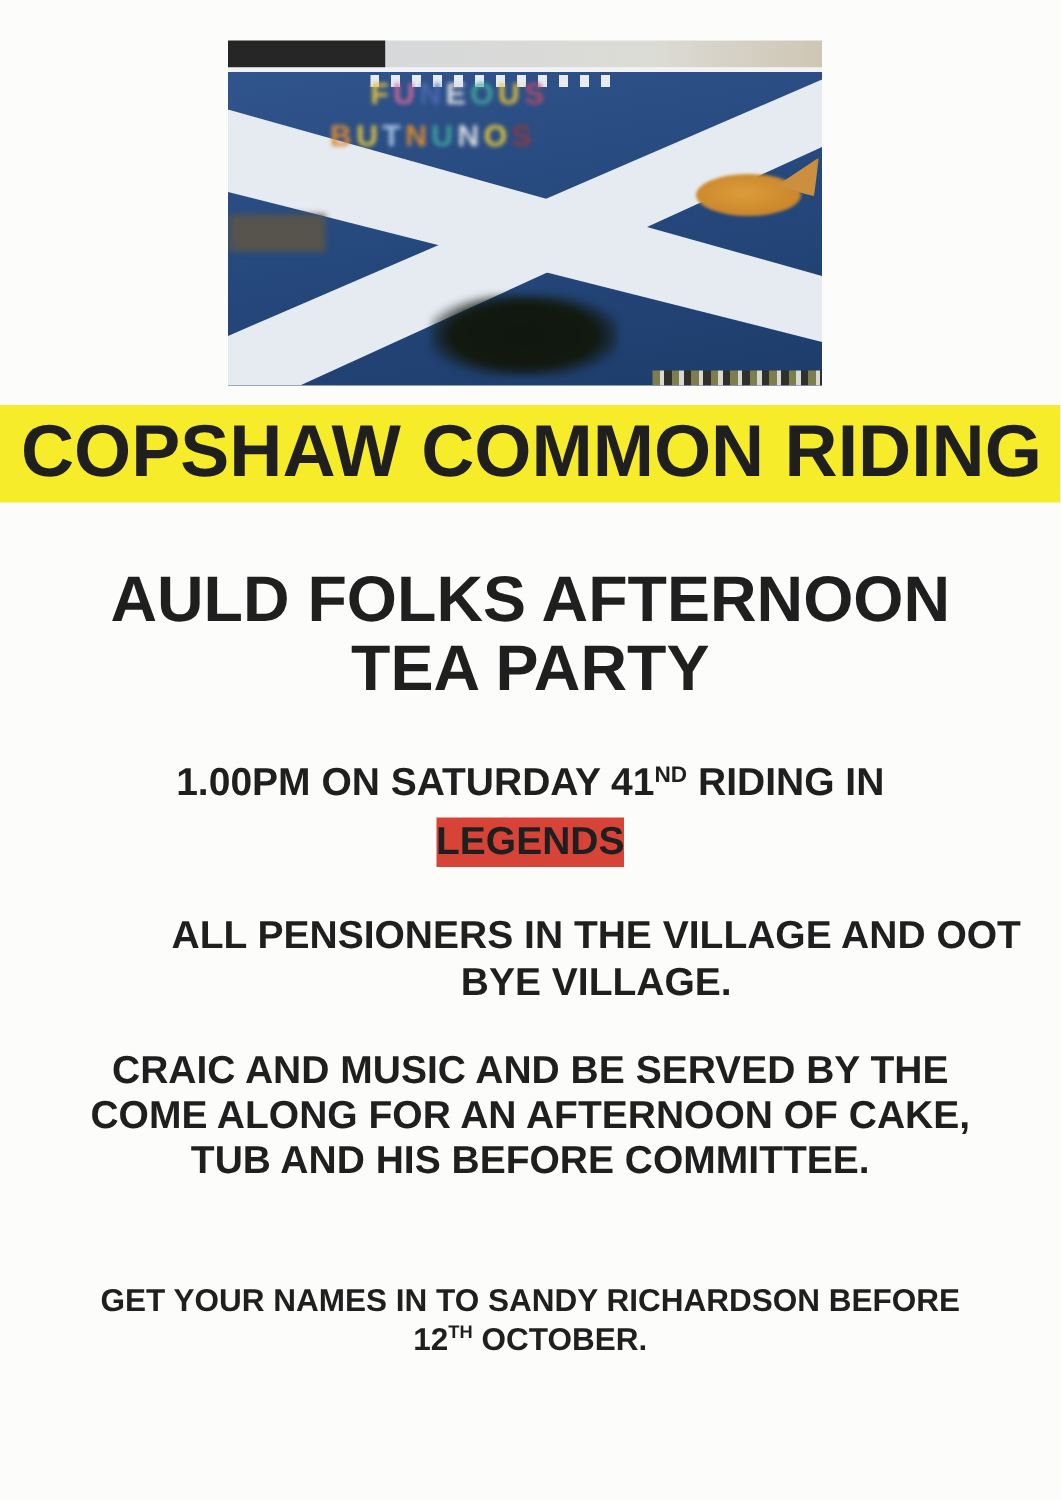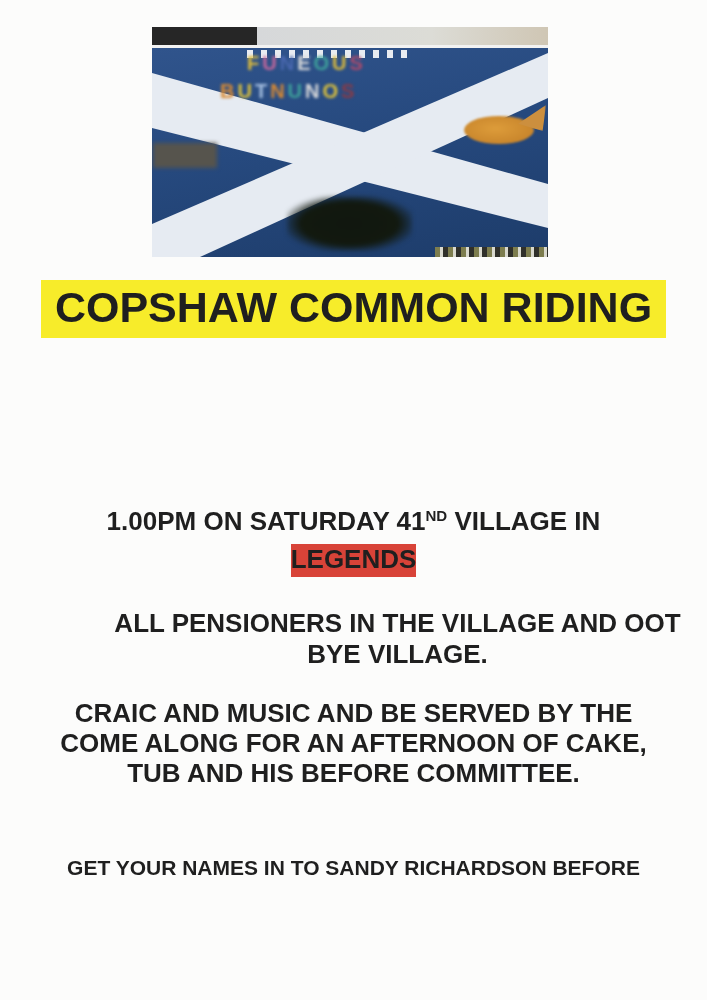--- a/index.html
+++ b/index.html
@@ -57,21 +57,21 @@
     filter: blur(2px);
   }
   .bottom-strip {
     position:absolute; left:283px; top:199px; width:113px; height:10px;
     background: repeating-linear-gradient(90deg, #7d7d4e 0 5px, #d9d9cf 5px 8px, #30302a 8px 13px);
   }
   
   .tblock { position:absolute; left:0; width:707px; text-align:center; white-space:nowrap; }
   .hl-yellow { background: var(--highlight_yellow, #f7ec2a); }
   .hl-red { background: var(--highlight_red, #d84338); }
-  .title-row { top:280px; font-size:43px; }
+  .title-row { top:270px; font-size:49px; }
   .title-row .hl-yellow { display:inline-block; padding:3px 14px 6px; }
   .heading { top:377px; font-size:43px; line-height:46px; }
   .when { top:504px; font-size:26px; line-height:35px; }
   .when .hl-red { display:inline-block; padding:1px 0 3px; line-height:29px; }
   .invite { top:608px; font-size:26px; line-height:31px;padding-left:44px; }
   .details { top:698px; font-size:26px; line-height:30px; }
   .rsvp { top:855px; font-size:21px; line-height:26px; }
   .footer-row { top:899px; font-size:21px; }
   .footer-row .hl-yellow { display:inline-block; padding:2px 9px 4px; }
   .sup { font-size:58%; position:relative; top:-0.62em; }
@@ -98,35 +98,40 @@
       <div class="gray-box"></div>
       <div class="dark-blob"></div>
       <div class="bottom-strip"></div>
     </div>
   </div>
 
   <div class="tblock title-row">
     <span class="hl-yellow">COPSHAW COMMON RIDING</span>
   </div>
 
+  <div class="tblock heading">
+    <div>AULD FOLKS AFTERNOON</div>
+    <div>TEA PARTY</div>
+  </div>
 
   <div class="tblock when">
-    <div><span>1.00PM ON SATURDAY 41</span><span class="sup">ND</span><span> VILLAGE IN</span></div>
+    <div><span>1.00PM ON SATURDAY 41</span><span class="sup">ND</span><span> RIDING IN</span></div>
     <div><span class="hl-red">LEGENDS</span></div>
   </div>
 
   <div class="tblock invite">
     <div>ALL PENSIONERS IN THE VILLAGE AND OOT</div>
     <div>BYE VILLAGE.</div>
   </div>
 
   <div class="tblock details">
     <div>CRAIC AND MUSIC AND BE SERVED BY THE</div>
     <div>COME ALONG FOR AN AFTERNOON OF CAKE,</div>
     <div>TUB AND HIS BEFORE COMMITTEE.</div>
   </div>
 
   <div class="tblock rsvp">
     <div>GET YOUR NAMES IN TO SANDY RICHARDSON BEFORE</div>
+    <div><span>12</span><span class="sup">TH</span><span> OCTOBER.</span></div>
   </div>
 
 
 </div>
 
 </body></html>

